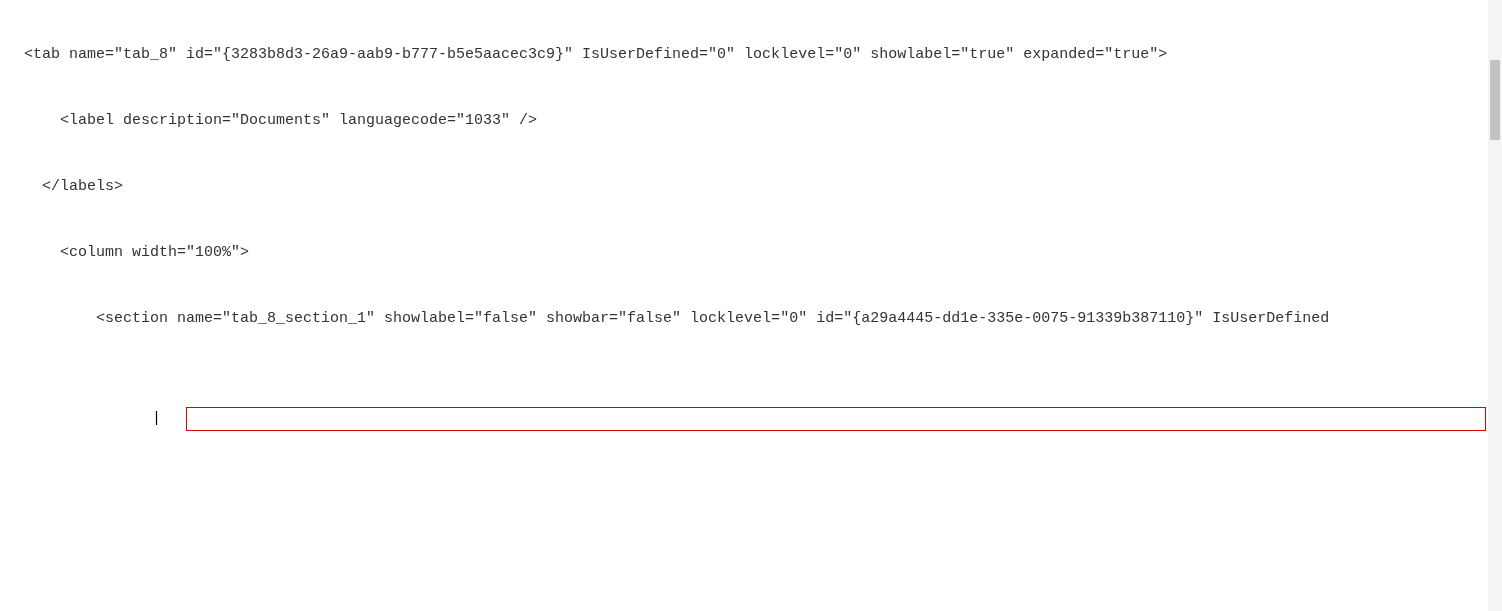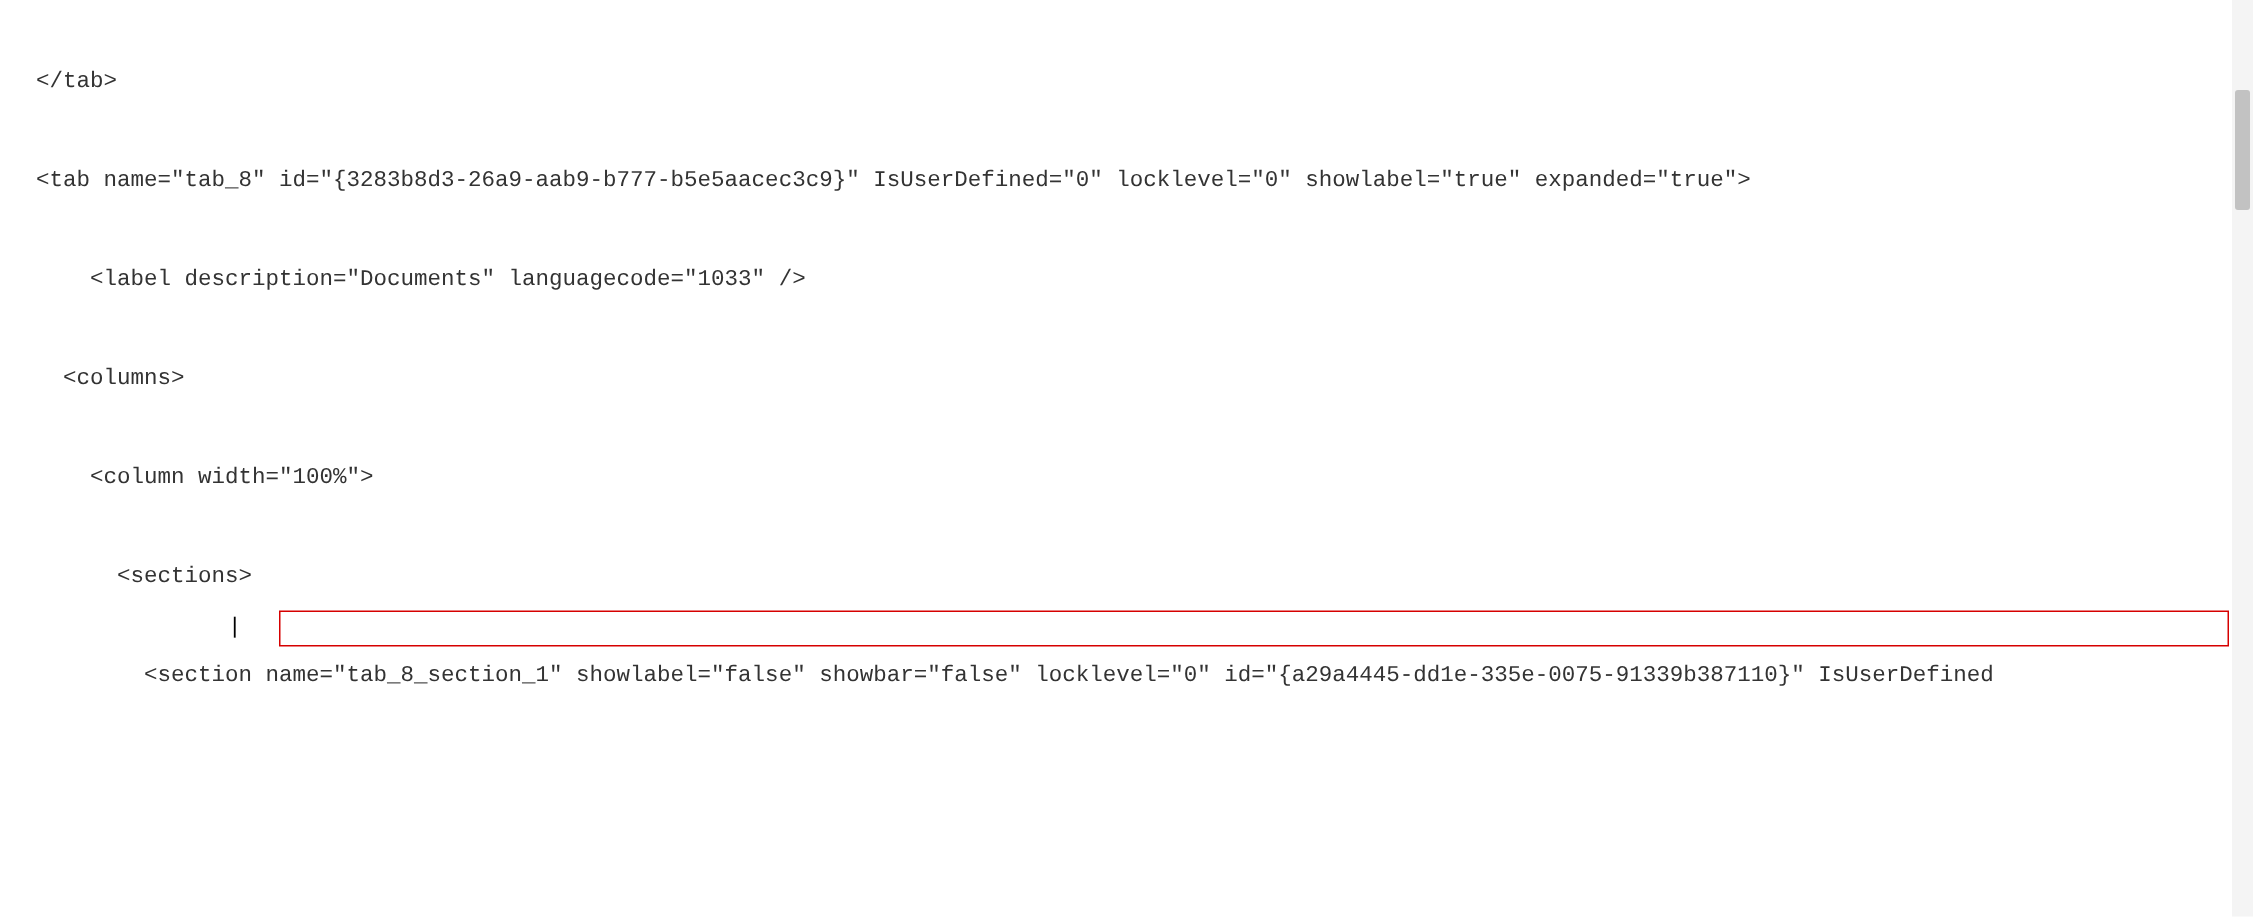--- a/index.html
+++ b/index.html
@@ -55,26 +55,24 @@
     width: 10px;
     height: 80px;
     background: #c2c2c2;
     border-radius: 2px;
   }
 </style>
 </head>
 <body>
 
 <div class="code-area">
-  <span class="line">  &lt;/tab&gt;</span>
   <span class="line">  &lt;tab name="tab_8" id="{3283b8d3-26a9-aab9-b777-b5e5aacec3c9}" IsUserDefined="0" locklevel="0" showlabel="true" expanded="true"&gt;</span>
   <span class="line">      &lt;label description="Documents" languagecode="1033" /&gt;</span>
-  <span class="line">    &lt;columns&gt;</span>
+  <span class="line">    &lt;/labels&gt;</span>
   <span class="line">      &lt;column width="100%"&gt;</span>
-  <span class="line">        &lt;sections&gt;</span>
   <span class="line">          &lt;section name="tab_8_section_1" showlabel="false" showbar="false" locklevel="0" id="{a29a4445-dd1e-335e-0075-91339b387110}" IsUserDefined</span>
   
   
   
   
   
   
   
   
   

